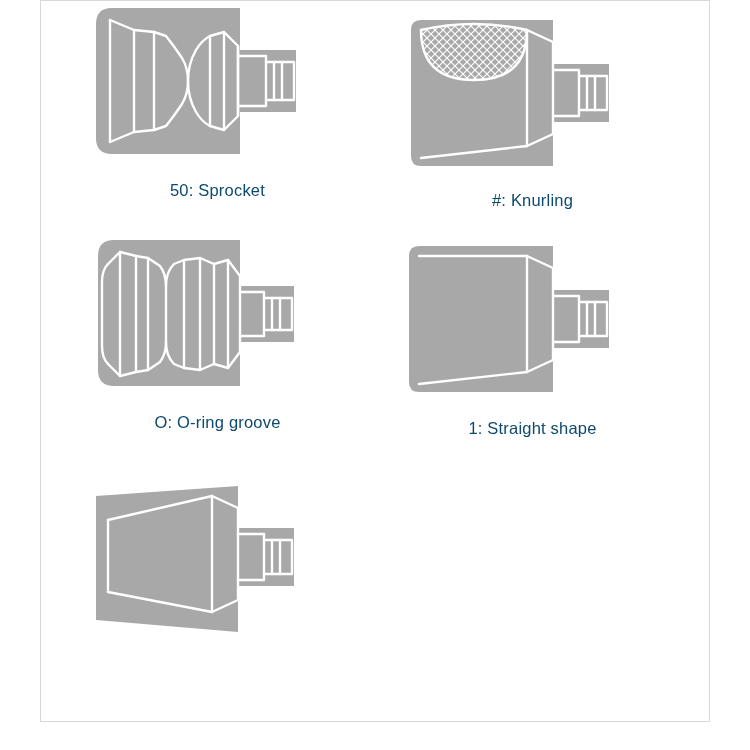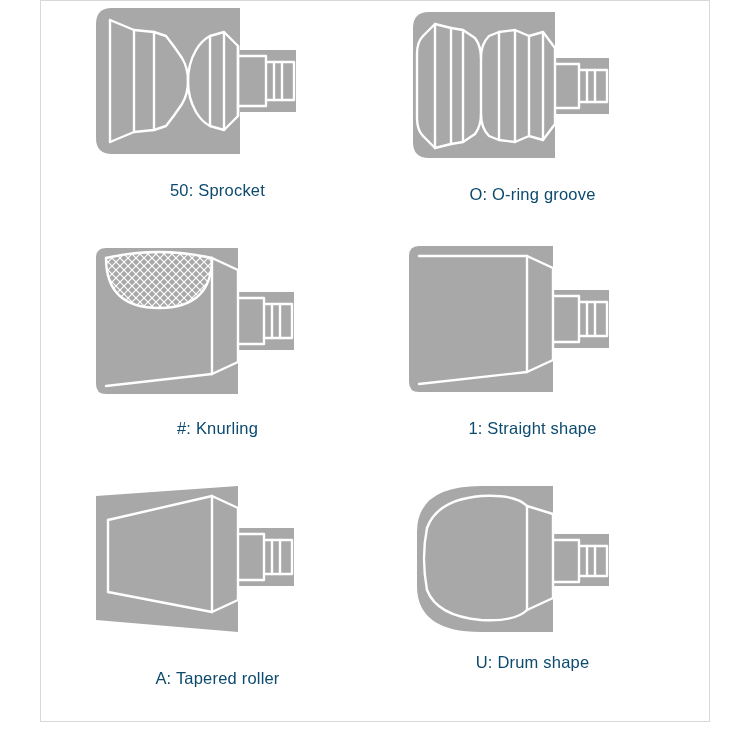--- a/index.html
+++ b/index.html
@@ -97,20 +97,52 @@
           <path d="M122 34 L136 30 L136 128 L122 124"></path>
           <path d="M136 30 L150 44 L150 114 L136 128"></path>
           <path d="M150 44 L150 114"></path>
           <path d="M150 54 L178 54 L178 104 L150 104"></path>
           <path d="M178 60 L206 60 L206 98 L178 98"></path>
           <path d="M186 60 L186 98"></path>
           <path d="M194 60 L194 98"></path>
         </g>
       </svg>
       <div class="caption">50: Sprocket</div>
+    </div>
+
+    <div class="cell c1 r2">
+      <svg class="art" viewBox="0 0 260 165">
+        <defs>
+          <pattern id="knurlPat" width="8" height="8" patternUnits="userSpaceOnUse" patternTransform="rotate(0)">
+            <path d="M0 0 L8 8 M8 0 L0 8" stroke="#ffffff" stroke-width="1.1" fill="none"></path>
+          </pattern>
+          <clipPath id="knurlClip">
+            <path d="M18 16 Q70 4 124 16 L124 16 Q124 66 71 66 Q18 66 18 16 Z"></path>
+          </clipPath>
+        </defs>
+        <path d="M8 16 Q8 6 18 6 L150 6 L150 152 L18 152 Q8 152 8 142 Z" fill="#a8a8a8"></path>
+        <rect x="148" y="50" width="58" height="58" fill="#a8a8a8"></rect>
+        <g clip-path="url(#knurlClip)">
+          <rect x="10" y="0" width="130" height="80" fill="url(#knurlPat)"></rect>
+        </g>
+        <g fill="none" stroke="#ffffff" stroke-width="2.4" stroke-linejoin="round" stroke-linecap="round">
+          <path d="M18 16 Q70 4 124 16"></path>
+          <path d="M18 16 Q18 66 71 66 Q124 66 124 16"></path>
+          <path d="M124 16 L124 132"></path>
+          <path d="M124 132 L150 120"></path>
+          <path d="M150 28 L124 16"></path>
+          <path d="M150 28 L150 120"></path>
+          <path d="M18 144 L124 132"></path>
+          <path d="M150 56 L176 56 L176 102 L150 102"></path>
+          <path d="M176 62 L204 62 L204 96 L176 96"></path>
+          <path d="M184 62 L184 96"></path>
+          <path d="M192 62 L192 96"></path>
+        </g>
+      </svg>
+      <div class="caption">#: Knurling</div>
     </div>
 
     <div class="cell c2 r1">
       <svg class="art" viewBox="0 0 260 165">
         <path d="M10 22 Q10 6 26 6 L152 6 L152 152 L26 152 Q10 152 10 136 Z" fill="#a8a8a8"></path>
         <rect x="150" y="52" width="56" height="56" fill="#a8a8a8"></rect>
         <g fill="none" stroke="#ffffff" stroke-width="2.4" stroke-linejoin="round" stroke-linecap="round">
           <path d="M20 30 Q14 36 14 48 L14 112 Q14 124 20 130"></path>
           <path d="M32 18 L32 142"></path>
           <path d="M20 30 L32 18"></path>
@@ -125,52 +157,20 @@
           <path d="M140 26 L152 42 L152 118 L140 134"></path>
           <path d="M152 58 L176 58 L176 102 L152 102"></path>
           <path d="M176 64 L204 64 L204 96 L176 96"></path>
           <path d="M184 64 L184 96"></path>
           <path d="M192 64 L192 96"></path>
         </g>
       </svg>
       <div class="caption">O: O-ring groove</div>
     </div>
 
-    <div class="cell c1 r2">
-      <svg class="art" viewBox="0 0 260 165">
-        <defs>
-          <pattern id="knurlPat" width="8" height="8" patternUnits="userSpaceOnUse" patternTransform="rotate(0)">
-            <path d="M0 0 L8 8 M8 0 L0 8" stroke="#ffffff" stroke-width="1.1" fill="none"></path>
-          </pattern>
-          <clipPath id="knurlClip">
-            <path d="M18 16 Q70 4 124 16 L124 16 Q124 66 71 66 Q18 66 18 16 Z"></path>
-          </clipPath>
-        </defs>
-        <path d="M8 16 Q8 6 18 6 L150 6 L150 152 L18 152 Q8 152 8 142 Z" fill="#a8a8a8"></path>
-        <rect x="148" y="50" width="58" height="58" fill="#a8a8a8"></rect>
-        <g clip-path="url(#knurlClip)">
-          <rect x="10" y="0" width="130" height="80" fill="url(#knurlPat)"></rect>
-        </g>
-        <g fill="none" stroke="#ffffff" stroke-width="2.4" stroke-linejoin="round" stroke-linecap="round">
-          <path d="M18 16 Q70 4 124 16"></path>
-          <path d="M18 16 Q18 66 71 66 Q124 66 124 16"></path>
-          <path d="M124 16 L124 132"></path>
-          <path d="M124 132 L150 120"></path>
-          <path d="M150 28 L124 16"></path>
-          <path d="M150 28 L150 120"></path>
-          <path d="M18 144 L124 132"></path>
-          <path d="M150 56 L176 56 L176 102 L150 102"></path>
-          <path d="M176 62 L204 62 L204 96 L176 96"></path>
-          <path d="M184 62 L184 96"></path>
-          <path d="M192 62 L192 96"></path>
-        </g>
-      </svg>
-      <div class="caption">#: Knurling</div>
-    </div>
-
     <div class="cell c2 r2">
       <svg class="art" viewBox="0 0 260 165">
         <path d="M6 14 Q6 4 16 4 L150 4 L150 150 L16 150 Q6 150 6 140 Z" fill="#a8a8a8"></path>
         <rect x="148" y="48" width="58" height="58" fill="#a8a8a8"></rect>
         <g fill="none" stroke="#ffffff" stroke-width="2.4" stroke-linejoin="round" stroke-linecap="round">
           <path d="M16 14 L124 14"></path>
           <path d="M124 14 L150 26"></path>
           <path d="M124 14 L124 130"></path>
           <path d="M124 130 L150 118"></path>
           <path d="M150 26 L150 118"></path>
@@ -195,38 +195,17 @@
           <path d="M124 130 L150 118"></path>
           <path d="M150 26 L150 118"></path>
           <path d="M20 38 L20 110"></path>
           <path d="M20 110 L124 130"></path>
           <path d="M150 52 L176 52 L176 98 L150 98"></path>
           <path d="M176 58 L204 58 L204 92 L176 92"></path>
           <path d="M184 58 L184 92"></path>
           <path d="M192 58 L192 92"></path>
         </g>
       </svg>
-      <div class="caption">A: Tapered roller</div>
-    </div>
-
-    <div class="cell c2 r3">
-      <svg class="art" viewBox="0 0 260 165">
-        <path d="M14 50 Q14 4 78 4 L150 4 L150 150 L78 150 Q14 150 14 104 Z" fill="#a8a8a8"></path>
-        <rect x="148" y="52" width="58" height="52" fill="#a8a8a8"></rect>
-        <g fill="none" stroke="#ffffff" stroke-width="2.4" stroke-linejoin="round" stroke-linecap="round">
-          <path d="M24 46 Q34 18 78 14 Q112 12 124 24"></path>
-          <path d="M24 46 Q18 76 24 108"></path>
-          <path d="M24 108 Q34 134 78 138 Q112 140 124 128"></path>
-          <path d="M124 24 L124 128"></path>
-          <path d="M124 24 L150 32"></path>
-          <path d="M124 128 L150 116"></path>
-          <path d="M150 32 L150 116"></path>
-          <path d="M150 58 L176 58 L176 100 L150 100"></path>
-          <path d="M176 64 L204 64 L204 94 L176 94"></path>
-          <path d="M184 64 L184 94"></path>
-          <path d="M192 64 L192 94"></path>
-        </g>
-      </svg>
-      <div class="caption">U: Drum shape</div>
-    </div>
+    </div>
+
 
   </div>
 </div>
 
 </body></html>

